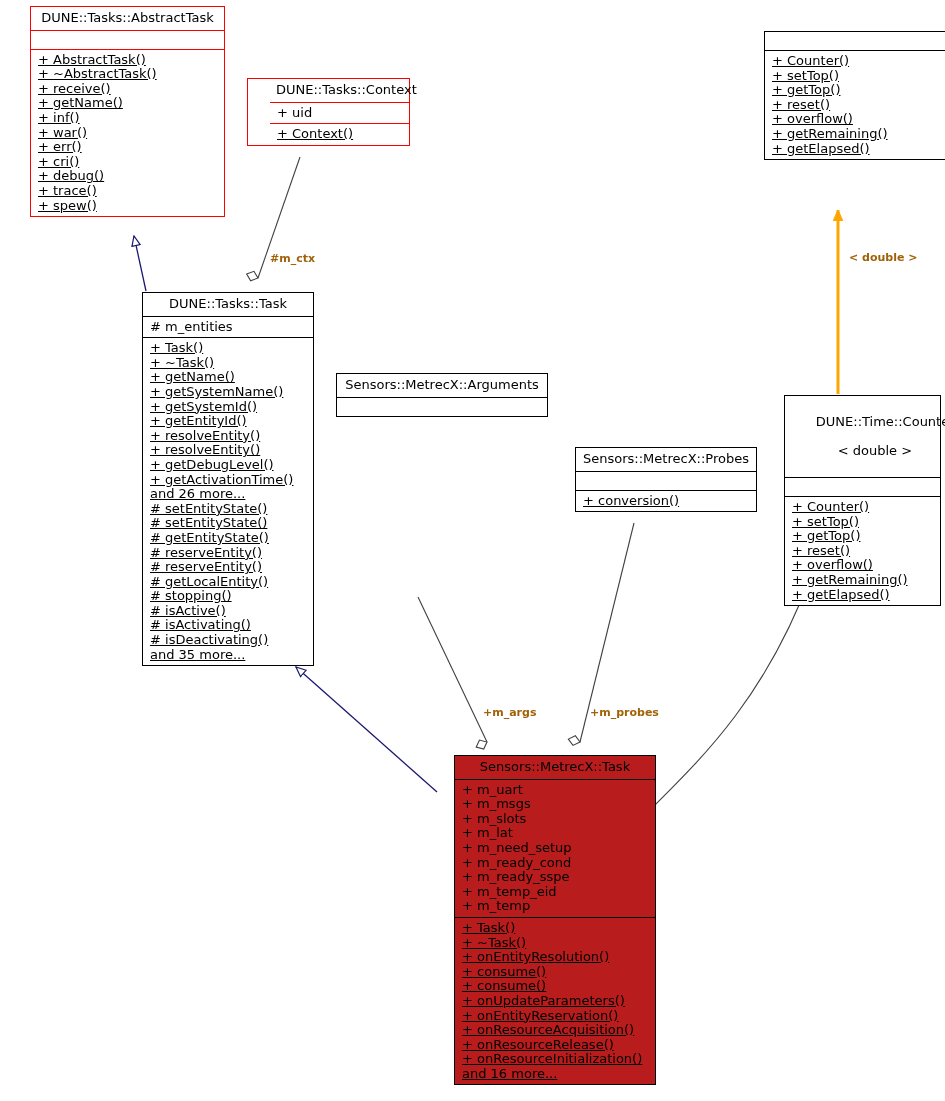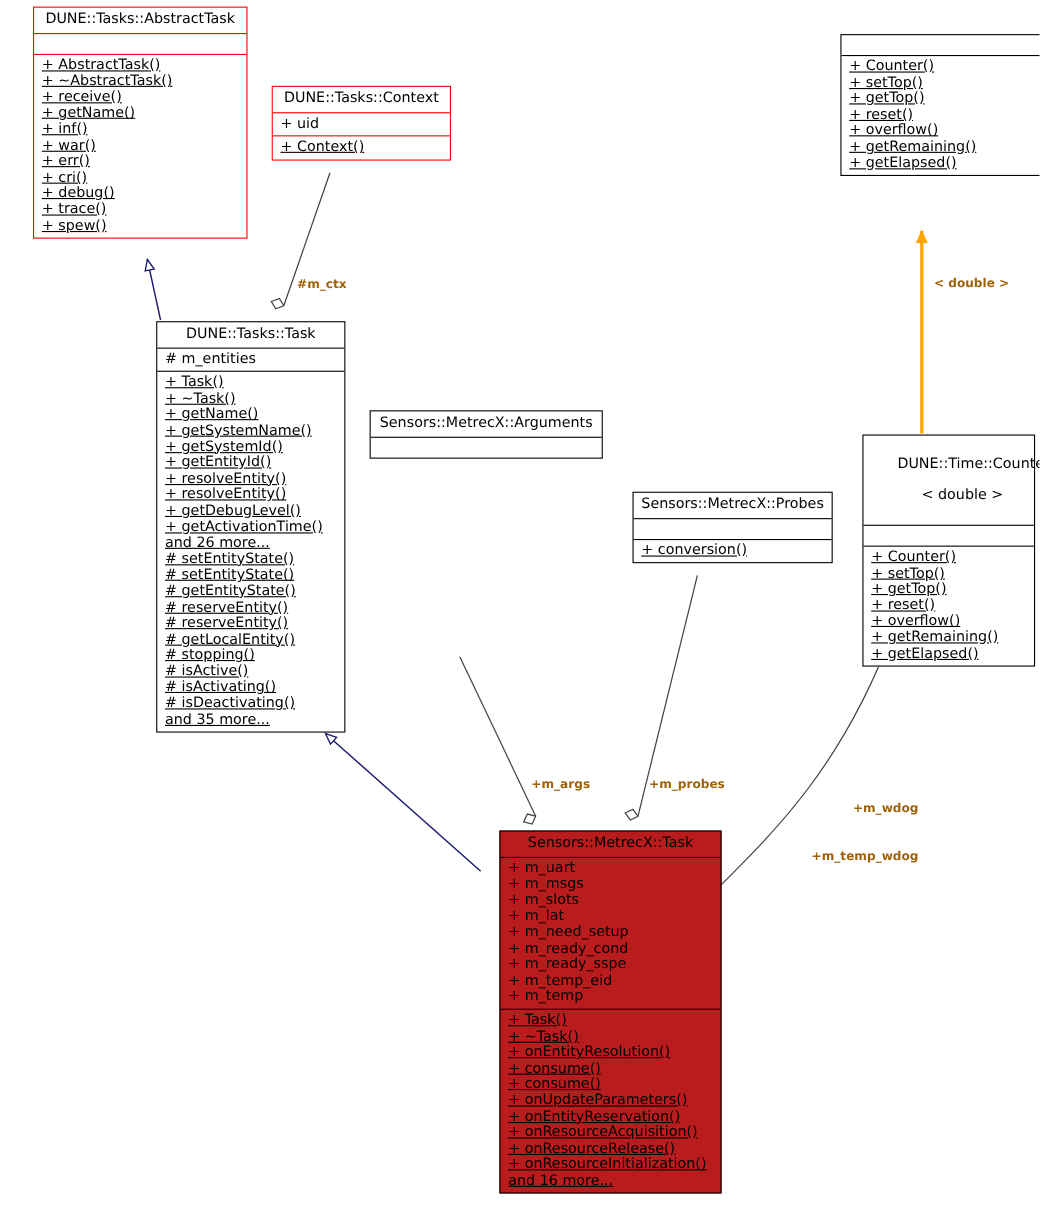--- a/index.html
+++ b/index.html
@@ -142,21 +142,21 @@
       <div class="row">+ inf()</div>
       <div class="row">+ war()</div>
       <div class="row">+ err()</div>
       <div class="row">+ cri()</div>
       <div class="row">+ debug()</div>
       <div class="row">+ trace()</div>
       <div class="row">+ spew()</div>
     </div>
   </div>
 
-  <div class="node redborder" style="left:223px; top:78px; width:163px;">
+  <div class="node redborder" style="left:223px; top:78px; width:163px;padding-left:22px;">
     <div class="title">DUNE::Tasks::Context</div>
     <div class="compartment">
       <div class="row">+ uid</div>
     </div>
     <div class="compartment last">
       <div class="row">+ Context()</div>
     </div>
   </div>
 
   <div class="node" style="left:118px; top:292px; width:172px;">
@@ -262,18 +262,14 @@
   </div>
 
   <div class="edge-label" style="left:270px; top:252px;">#m_ctx</div>
 
   <div class="edge-label" style="left:849px; top:251px;">&lt; double &gt;</div>
 
   <div class="edge-label" style="left:483px; top:706px;">+m_args</div>
 
   <div class="edge-label" style="left:590px; top:706px;">+m_probes</div>
 
-  <div class="edge-label right" style="left:720px; top:699px; width:115px;">
-    <div>+m_wdog</div>
-    <div>+m_temp_wdog</div>
-  </div>
 
 </div>
 
 </body></html>

